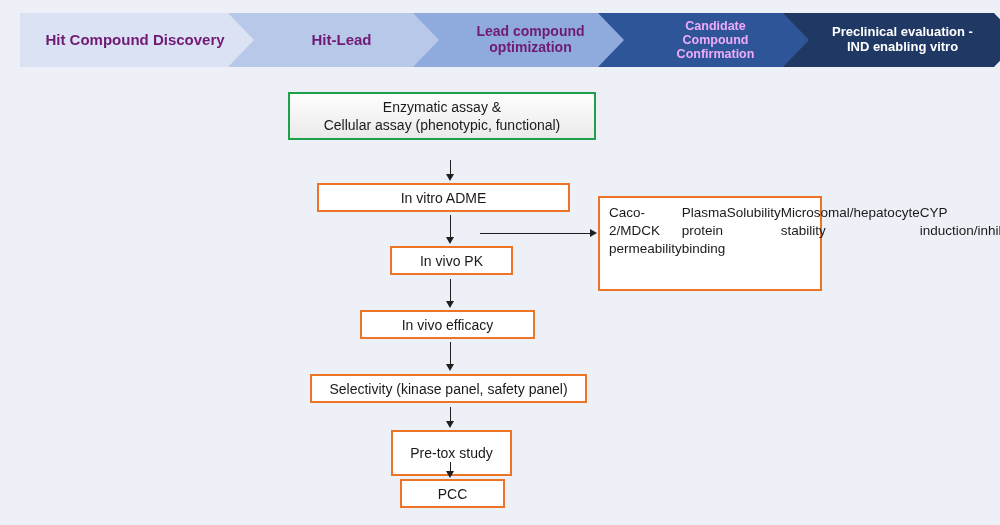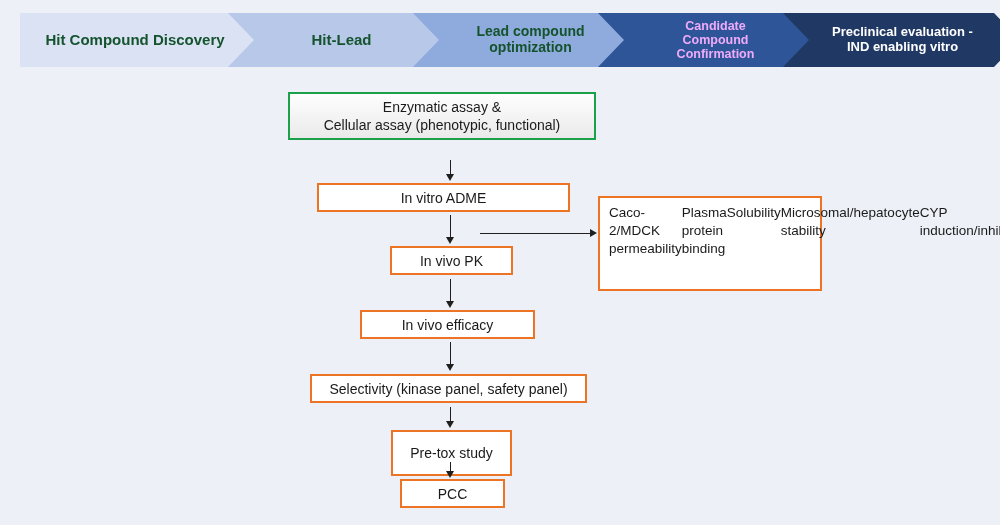--- a/index.html
+++ b/index.html
@@ -8,21 +8,21 @@
     background:#edf1f7;
     font-family:"Liberation Sans", sans-serif;
     position:relative;
     overflow:hidden;
   }
   
   .chev{
     position:absolute;top:13px;height:54px;
     display:flex;align-items:center;justify-content:center;
     text-align:center;font-weight:bold;line-height:1.12;
-    color:#14532d;
+    color:#701a75;
   }
   .chev .lbl{display:block;}
   .stage-1{left:20px;width:230px;background:#dae2f3;font-size:15px;
     clip-path:polygon(0 0,calc(100% - 26px) 0,100% 50%,calc(100% - 26px) 100%,0 100%);
     padding-right:18px;}
   .stage-2{left:228px;width:207px;background:#b7c8e9;font-size:15px;
     clip-path:polygon(0 0,calc(100% - 26px) 0,100% 50%,calc(100% - 26px) 100%,0 100%,26px 50%);
     padding-left:10px;padding-right:14px;}
   .stage-3{left:413px;width:207px;background:#8faadc;font-size:14px;
     clip-path:polygon(0 0,calc(100% - 26px) 0,100% 50%,calc(100% - 26px) 100%,0 100%,26px 50%);

